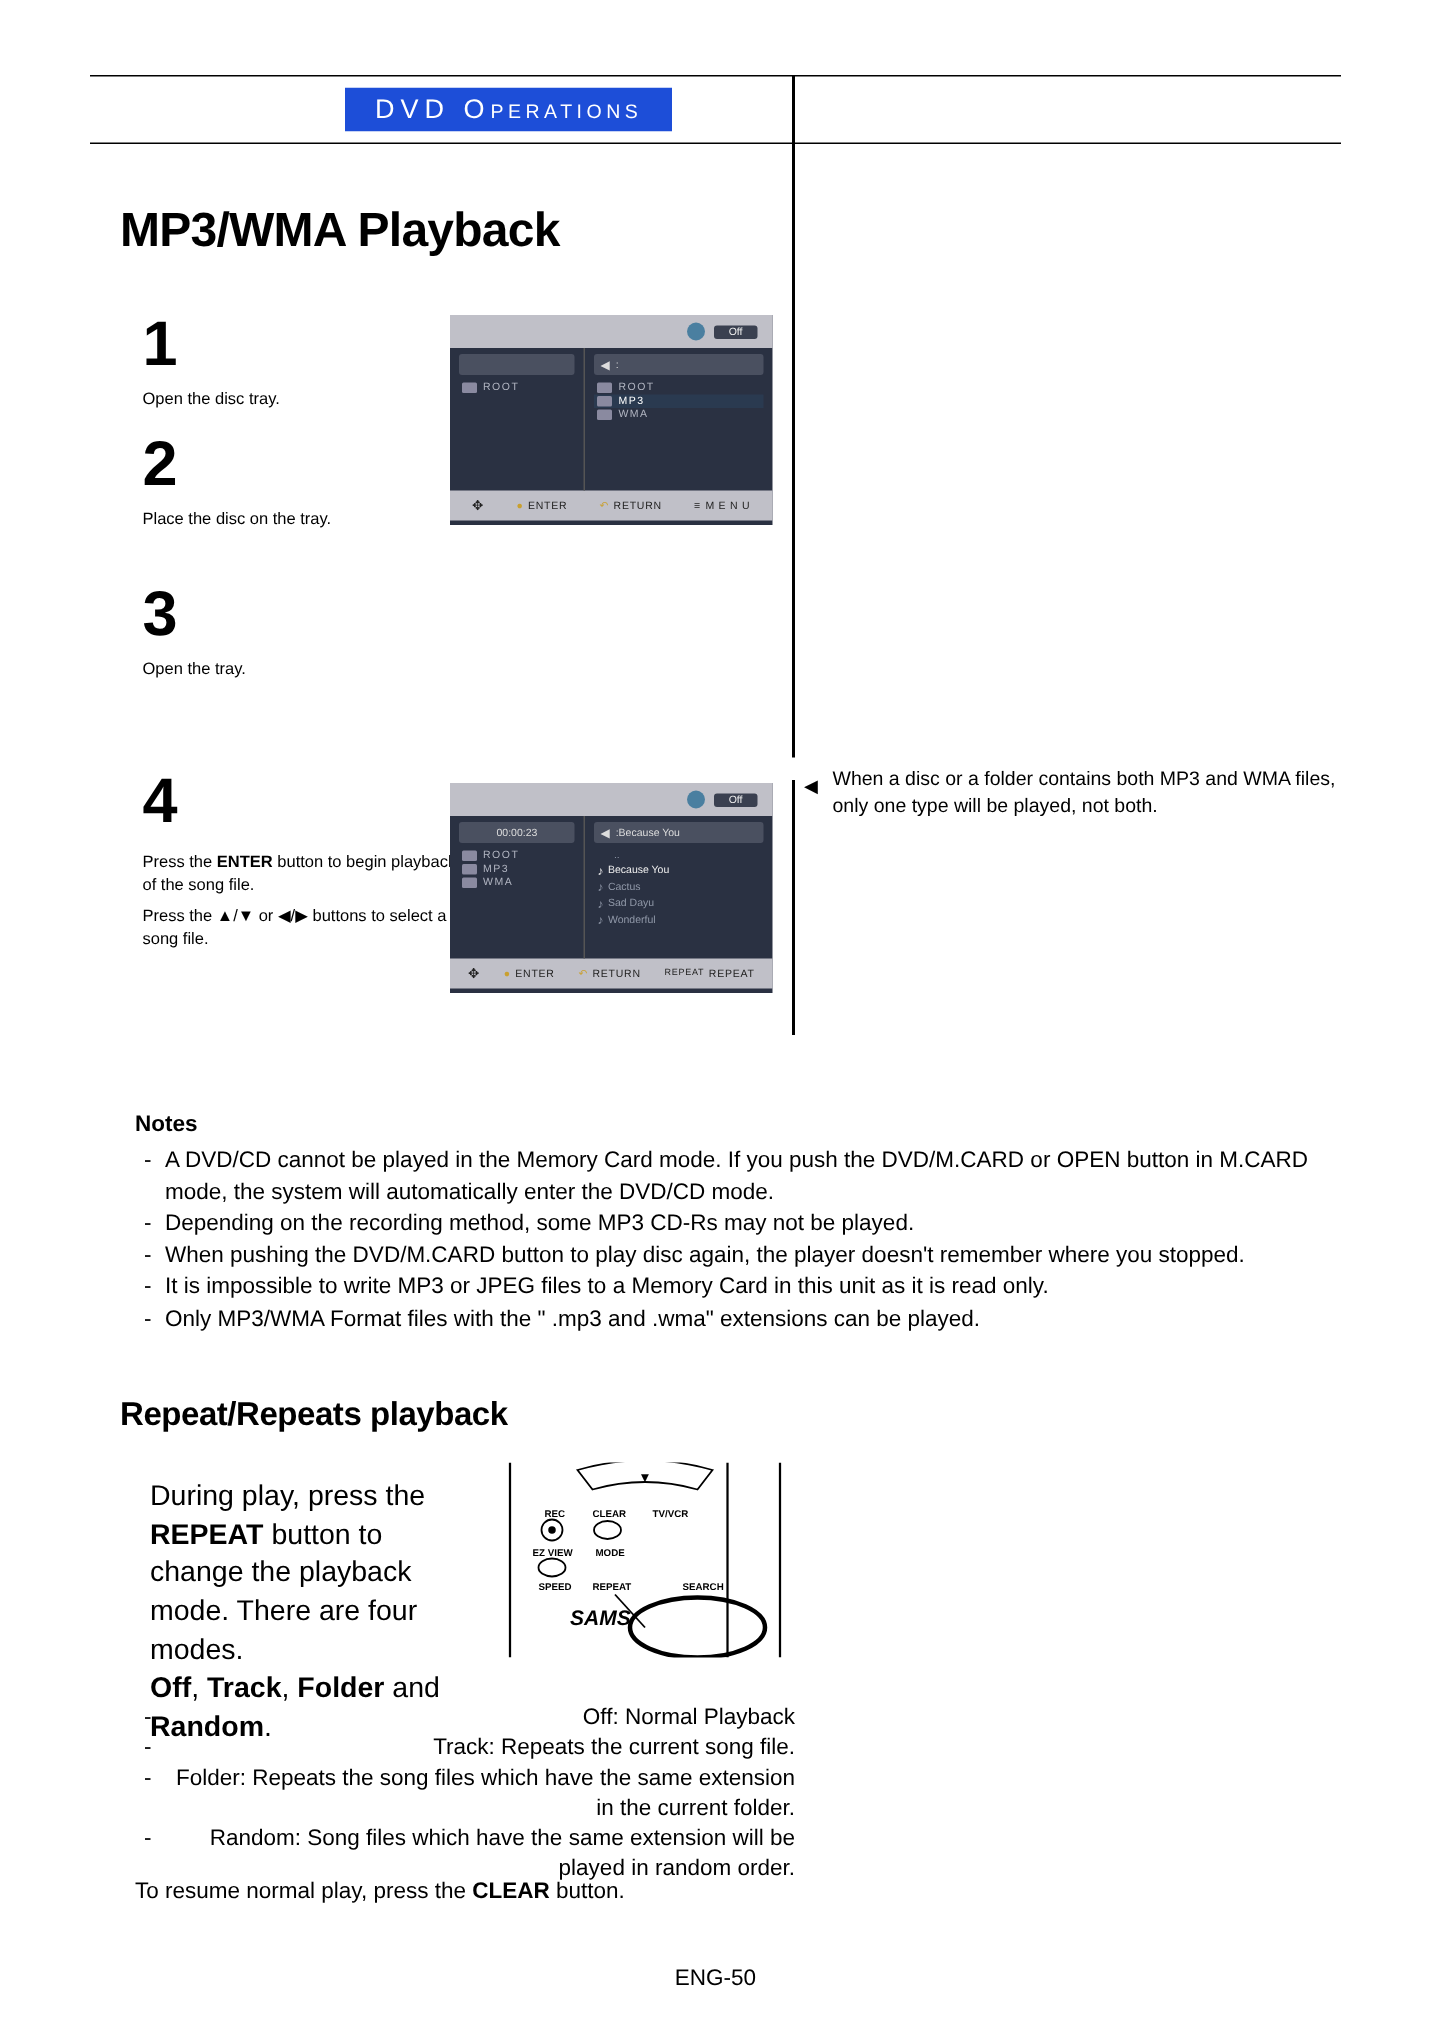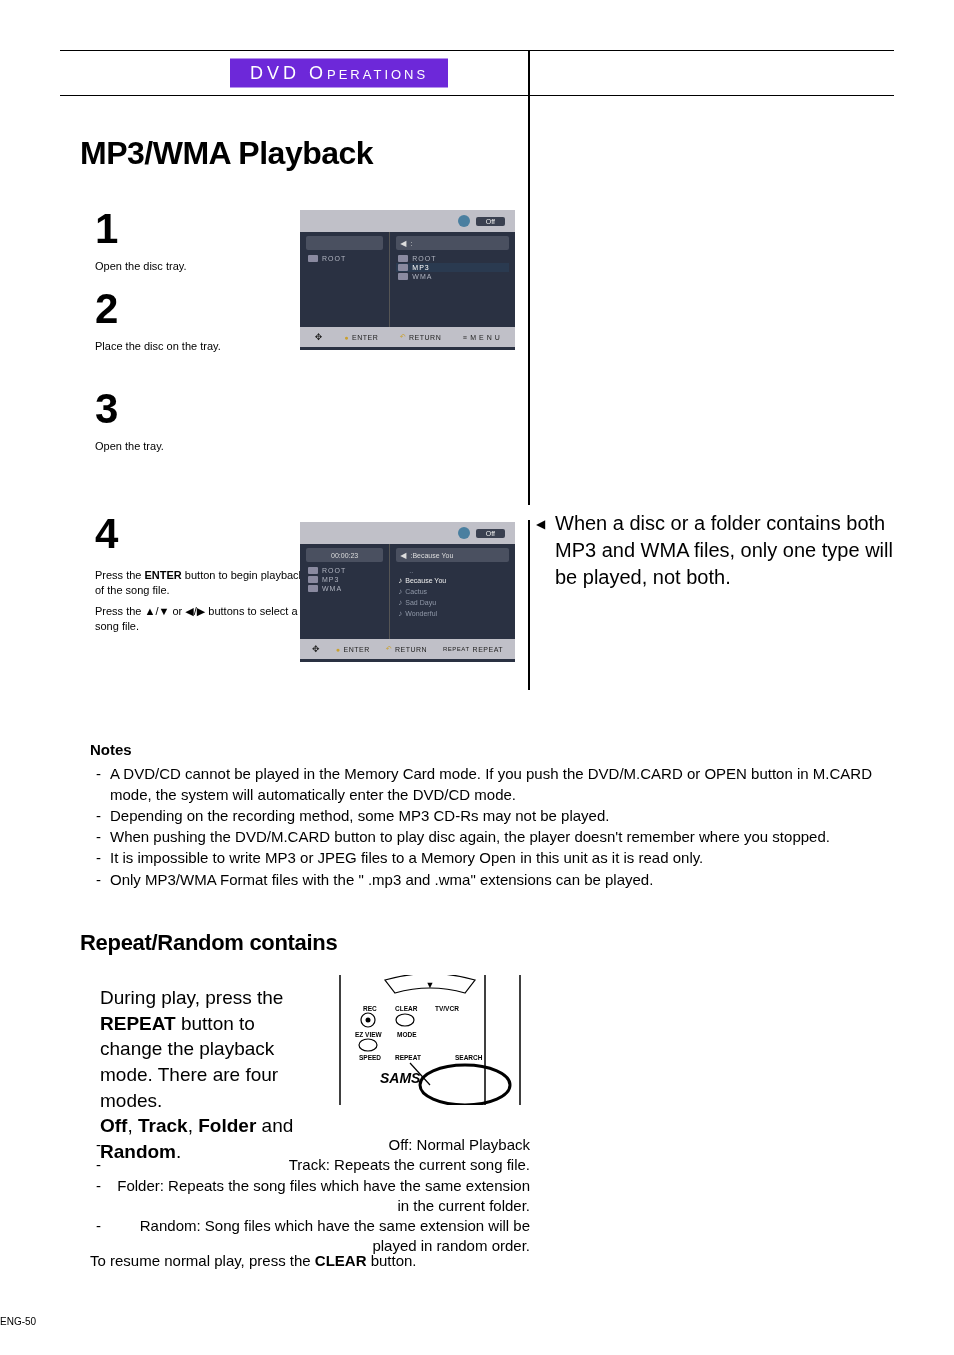--- a/index.html
+++ b/index.html
@@ -20,21 +20,21 @@
     border-top: 1.5px solid #000;
     border-bottom: 1.5px solid #000;
     display: flex;
     align-items: center;
   }
   .section-header-bar {
     position: absolute;
     left: 170px;
     top: 50%;
     transform: translateY(-50%);
-    background: #6d28d9;
+    background: #1d4ed8;
     color: #fff;
     padding: 4px 20px;
     font-size: 18px;
     letter-spacing: 4px;
   }
   .section-header-bar .small { font-size: 13px; letter-spacing: 3px; }
   .vline1 { position: absolute; left: 528px; top: 50px; width: 1.5px; height: 455px; background: #000; }
   .vline1b { position: absolute; left: 528px; top: 520px; width: 1.5px; height: 170px; background: #000; }
   .title {
     position: absolute;
@@ -72,21 +72,21 @@
   .songitem.sel { color:#eee; }
   .songitem .note { font-size:8px; }
   .uiscreen .bot { height: 20px; background: #c0c0c8; display:flex; align-items:center; justify-content:space-around; padding:0 4px;}
   .botkey { display:flex; align-items:center; gap:3px; font-size:7px; letter-spacing:0.5px; color:#222;}
   .botkey .kicon { display:inline-block;}
   .sidenote {
     position: absolute;
     top: 510px;
     left: 555px;
     width: 350px;
-    font-size: 20px;
+    font-size: 13px;
     line-height: 1.35;
   }
   .sidearrow { position:absolute; top: 517px; left: 536px; font-size: 12px; }
   .notes { position: absolute; top: 740px; left: 90px; width: 790px; font-size: 15px; line-height: 1.35; }
   .notes-title { font-weight: bold; margin-bottom: 4px; font-size: 15px;}
   .notes ul { list-style: none; }
   .notes li { position: relative; padding-left: 20px; margin-bottom: 1px; }
   .notes li::before { content: "-"; position: absolute; left: 6px; }
   .repeat-title { position: absolute; top: 930px; left: 80px; font-size: 22px; font-weight: bold; letter-spacing: -0.3px; }
   .repeat-text { position: absolute; top: 985px; left: 100px; width: 220px; font-size: 19px; line-height: 1.35; }
@@ -94,21 +94,21 @@
     position: absolute;
     top: 975px;
     left: 335px;
     width: 190px;
     height: 130px;
   }
   .modes { position:absolute; top: 1135px; left: 90px; width: 440px; font-size:15px; line-height:1.35;text-align:right; }
   .modes li { position: relative; padding-left: 20px; list-style:none; }
   .modes li::before { content:"-"; position:absolute; left:6px; }
   .resume { position:absolute; top: 1252px; left: 90px; font-size:15px; }
-  .pagenum { position:absolute; bottom: 28px; width: 100%; text-align:left; font-size:10px; }
+  .pagenum { position:absolute; bottom: 28px; width: 100%; text-align:center; font-size:15px; }
 </style>
 </head>
 <body>
 
 <div class="section-header-wrap">
   <div class="section-header-bar">
     <span>DVD O</span><span class="small">PERATIONS</span>
   </div>
 </div>
 <div class="vline1"></div>
@@ -257,26 +257,26 @@
 
 <div class="sidearrow">◀</div>
 <div class="sidenote">When a disc or a folder contains both MP3 and WMA files, only one type will be played, not both.</div>
 
 <div class="notes">
   <div class="notes-title">Notes</div>
   <ul>
     <li>A DVD/CD cannot be played in the Memory Card mode. If you push the DVD/M.CARD or OPEN button in M.CARD mode, the system will automatically enter the DVD/CD mode.</li>
     <li>Depending on the recording method, some MP3 CD-Rs may not be played.</li>
     <li>When pushing the DVD/M.CARD button to play disc again, the player doesn't remember where you stopped.</li>
-    <li>It is impossible to write MP3 or JPEG files to a Memory Open in this unit as it is read only.</li>
+    <li>It is impossible to write MP3 or JPEG files to a Memory Card in this unit as it is read only.</li>
     <li>Only MP3/WMA Format files with the " .mp3 and .wma" extensions can be played.</li>
   </ul>
 </div>
 
-<div class="repeat-title">Repeat/Random contains</div>
+<div class="repeat-title">Repeat/Repeats playback</div>
 <div class="repeat-text">
   <span>During play, press the </span><b>REPEAT</b><span> button to change the playback mode. There are four modes.</span><br>
   <b>Off</b><span>, </span><b>Track</b><span>, </span><b>Folder</b><span> and </span><b>Random</b><span>.</span>
 </div>
 
 <svg class="remote" viewBox="0 0 190 130">
   <line x1="5" y1="0" x2="5" y2="130" stroke="#000" stroke-width="1.5"></line>
   <line x1="150" y1="0" x2="150" y2="130" stroke="#000" stroke-width="1.5"></line>
   <line x1="185" y1="0" x2="185" y2="130" stroke="#000" stroke-width="1.5"></line>
   <g>

